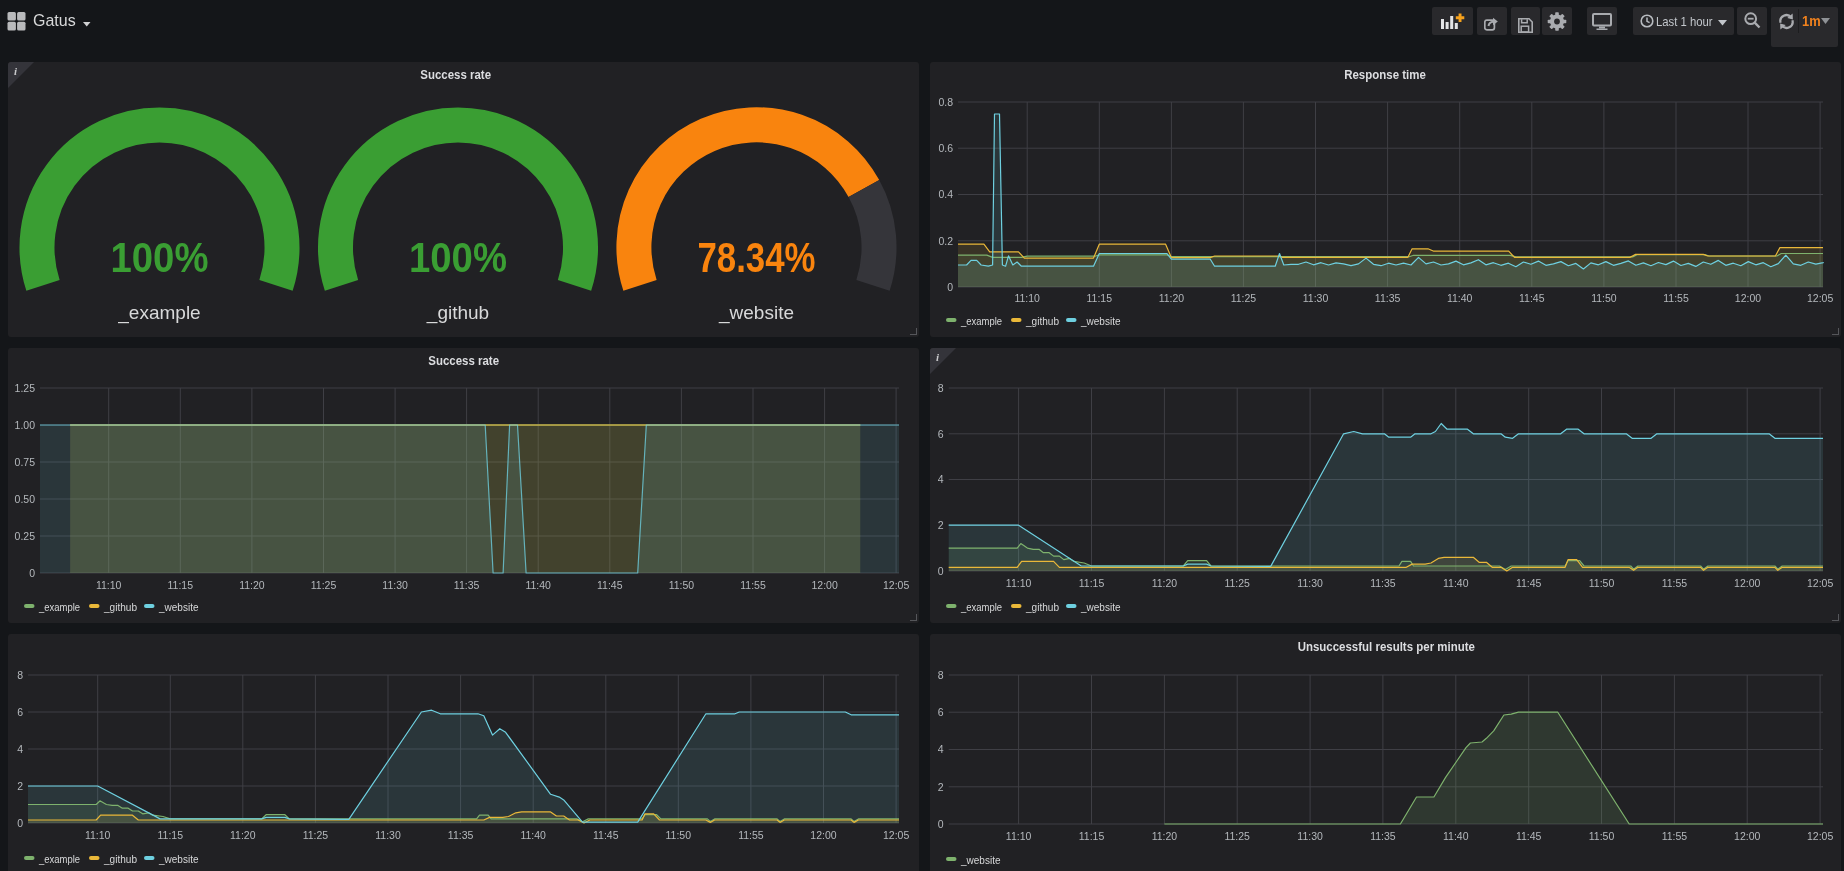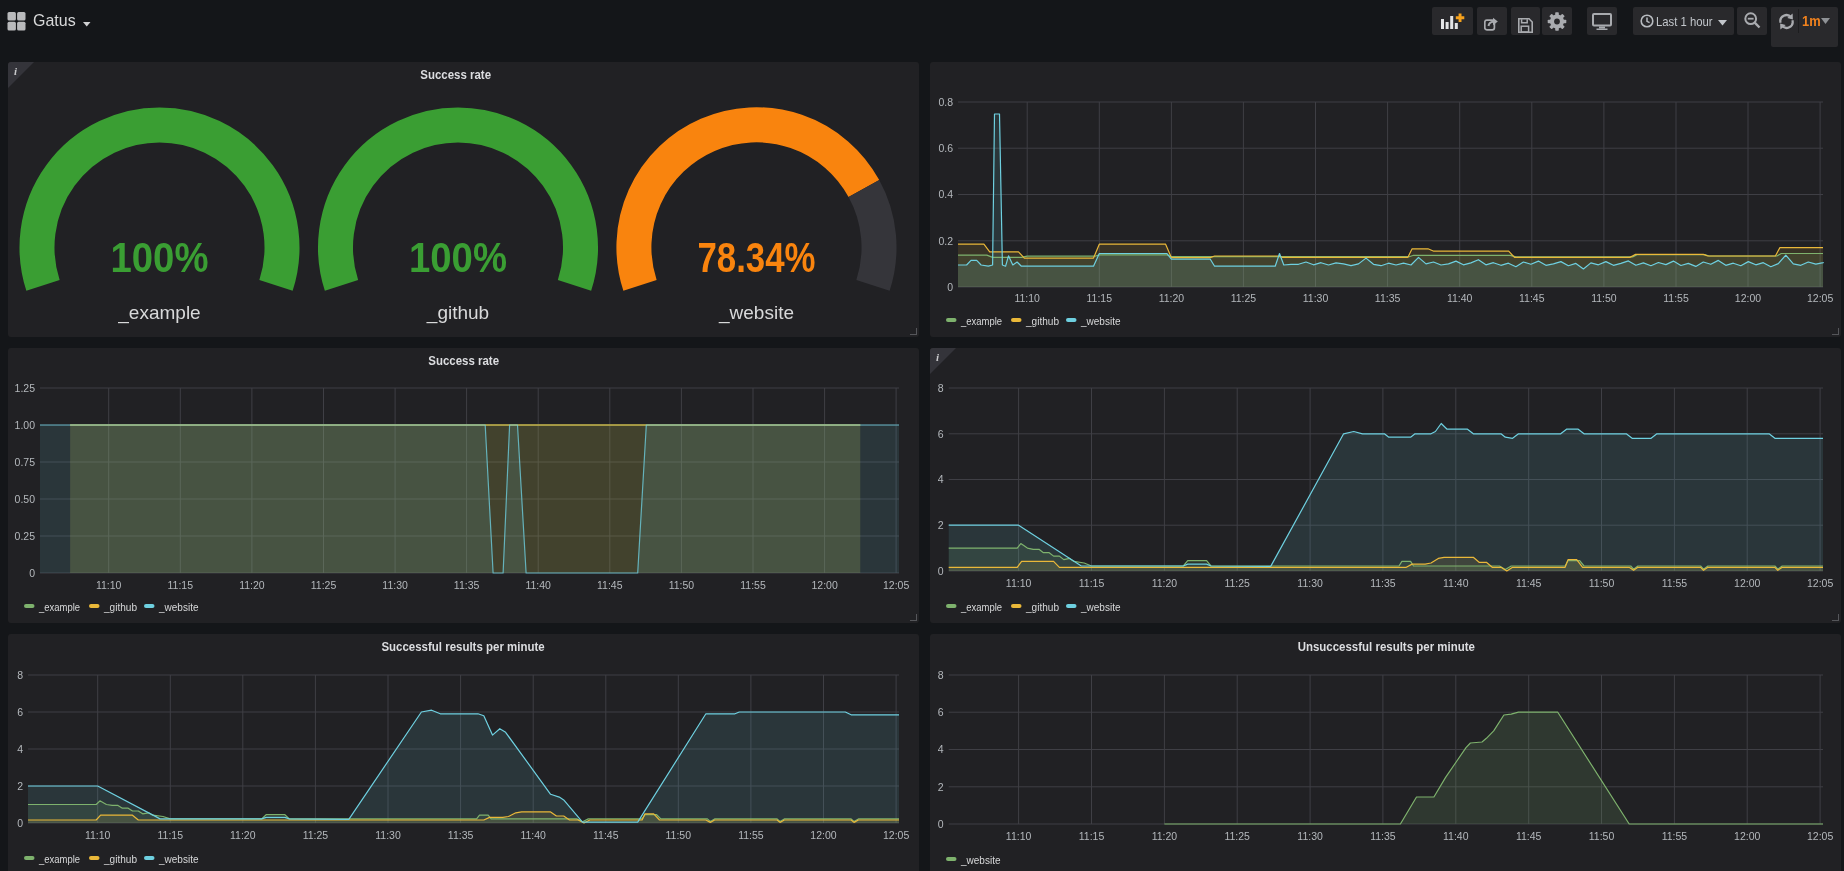--- a/index.html
+++ b/index.html
@@ -105,20 +105,21 @@
       <path d="M632.0 223.4 A122.5 122.5 0 0 1 855.9 126.5" fill="none" stroke="#f9840e" stroke-width="35"></path>
       <path d="M855.9 126.5 A122.5 122.5 0 0 1 865.0 223.4" fill="none" stroke="#35353a" stroke-width="35"></path>
       <text x="748.5" y="210" text-anchor="middle" font-size="43" font-weight="bold" fill="#f9840e" textLength="118" lengthAdjust="spacingAndGlyphs" font-family="Liberation Sans, sans-serif">78.34%</text>
       <text x="748.5" y="257" text-anchor="middle" font-size="19" fill="#d8d9da" font-family="Liberation Sans, sans-serif">_website</text>
     </svg>
     <div style="position:absolute;left:0;top:0;width:0;height:0;border-top:26px solid #34343a;border-right:26px solid transparent"></div>
     <div style="position:absolute;left:6px;top:3px;font:italic bold 11px 'Liberation Serif',serif;color:#c8c9cb">i</div>
     <div style="position:absolute;right:2px;bottom:2px;width:7px;height:7px;border-right:1px solid #55565a;border-bottom:1px solid #55565a"></div>
   </div>
 <div style="position:absolute;left:930px;top:62px;width:911px;height:275px;background:#212124;border-radius:3px;overflow:hidden">
+    <div style="position:absolute;left:0px;top:0;width:100%;text-align:center;padding-top:3px"><span style="display:inline-block;font-size:13.5px;font-weight:bold;color:#dcdde0;transform:scaleX(0.85)">Response time</span></div>
     <svg width="911" height="275" style="position:absolute;left:0;top:0">
       <line x1="28" y1="40.0" x2="893" y2="40.0" stroke="#3f3f45" stroke-width="1"></line>
       <line x1="28" y1="86.2" x2="893" y2="86.2" stroke="#3f3f45" stroke-width="1"></line>
       <line x1="28" y1="132.5" x2="893" y2="132.5" stroke="#3f3f45" stroke-width="1"></line>
       <line x1="28" y1="178.8" x2="893" y2="178.8" stroke="#3f3f45" stroke-width="1"></line>
       <line x1="28" y1="225.0" x2="893" y2="225.0" stroke="#3f3f45" stroke-width="1"></line>
       <line x1="97.2" y1="40" x2="97.2" y2="225" stroke="#3f3f45" stroke-width="1"></line>
       <line x1="169.3" y1="40" x2="169.3" y2="225" stroke="#3f3f45" stroke-width="1"></line>
       <line x1="241.4" y1="40" x2="241.4" y2="225" stroke="#3f3f45" stroke-width="1"></line>
       <line x1="313.4" y1="40" x2="313.4" y2="225" stroke="#3f3f45" stroke-width="1"></line>
@@ -263,21 +264,20 @@
       <rect x="81.0" y="256" width="10.5" height="4" rx="2" fill="#eab839"></rect>
       <text x="96.0" y="262.6" font-size="11" fill="#d8d9da" textLength="33" lengthAdjust="spacingAndGlyphs" font-family="Liberation Sans, sans-serif">_github</text>
       <rect x="136.0" y="256" width="10.5" height="4" rx="2" fill="#6ed0e0"></rect>
       <text x="151.0" y="262.6" font-size="11" fill="#d8d9da" textLength="39.5" lengthAdjust="spacingAndGlyphs" font-family="Liberation Sans, sans-serif">_website</text>
     </svg>
     <div style="position:absolute;left:0;top:0;width:0;height:0;border-top:26px solid #34343a;border-right:26px solid transparent"></div>
     <div style="position:absolute;left:6px;top:3px;font:italic bold 11px 'Liberation Serif',serif;color:#c8c9cb">i</div>
     <div style="position:absolute;right:2px;bottom:2px;width:7px;height:7px;border-right:1px solid #55565a;border-bottom:1px solid #55565a"></div>
   </div>
 <div style="position:absolute;left:8px;top:634px;width:911px;height:275px;background:#212124;border-radius:3px;overflow:hidden">
-    <div style="position:absolute;left:0px;top:0;width:100%;text-align:center;padding-top:3px"><span style="display:inline-block;font-size:13.5px;font-weight:bold;color:#dcdde0;transform:scaleX(0.85)">Successful results per minute</span></div>
     <svg width="911" height="275" style="position:absolute;left:0;top:0">
       <line x1="20" y1="41.0" x2="891" y2="41.0" stroke="#3f3f45" stroke-width="1"></line>
       <line x1="20" y1="78.0" x2="891" y2="78.0" stroke="#3f3f45" stroke-width="1"></line>
       <line x1="20" y1="115.0" x2="891" y2="115.0" stroke="#3f3f45" stroke-width="1"></line>
       <line x1="20" y1="152.0" x2="891" y2="152.0" stroke="#3f3f45" stroke-width="1"></line>
       <line x1="20" y1="189.0" x2="891" y2="189.0" stroke="#3f3f45" stroke-width="1"></line>
       <line x1="89.7" y1="41" x2="89.7" y2="189" stroke="#3f3f45" stroke-width="1"></line>
       <line x1="162.3" y1="41" x2="162.3" y2="189" stroke="#3f3f45" stroke-width="1"></line>
       <line x1="234.8" y1="41" x2="234.8" y2="189" stroke="#3f3f45" stroke-width="1"></line>
       <line x1="307.4" y1="41" x2="307.4" y2="189" stroke="#3f3f45" stroke-width="1"></line>

